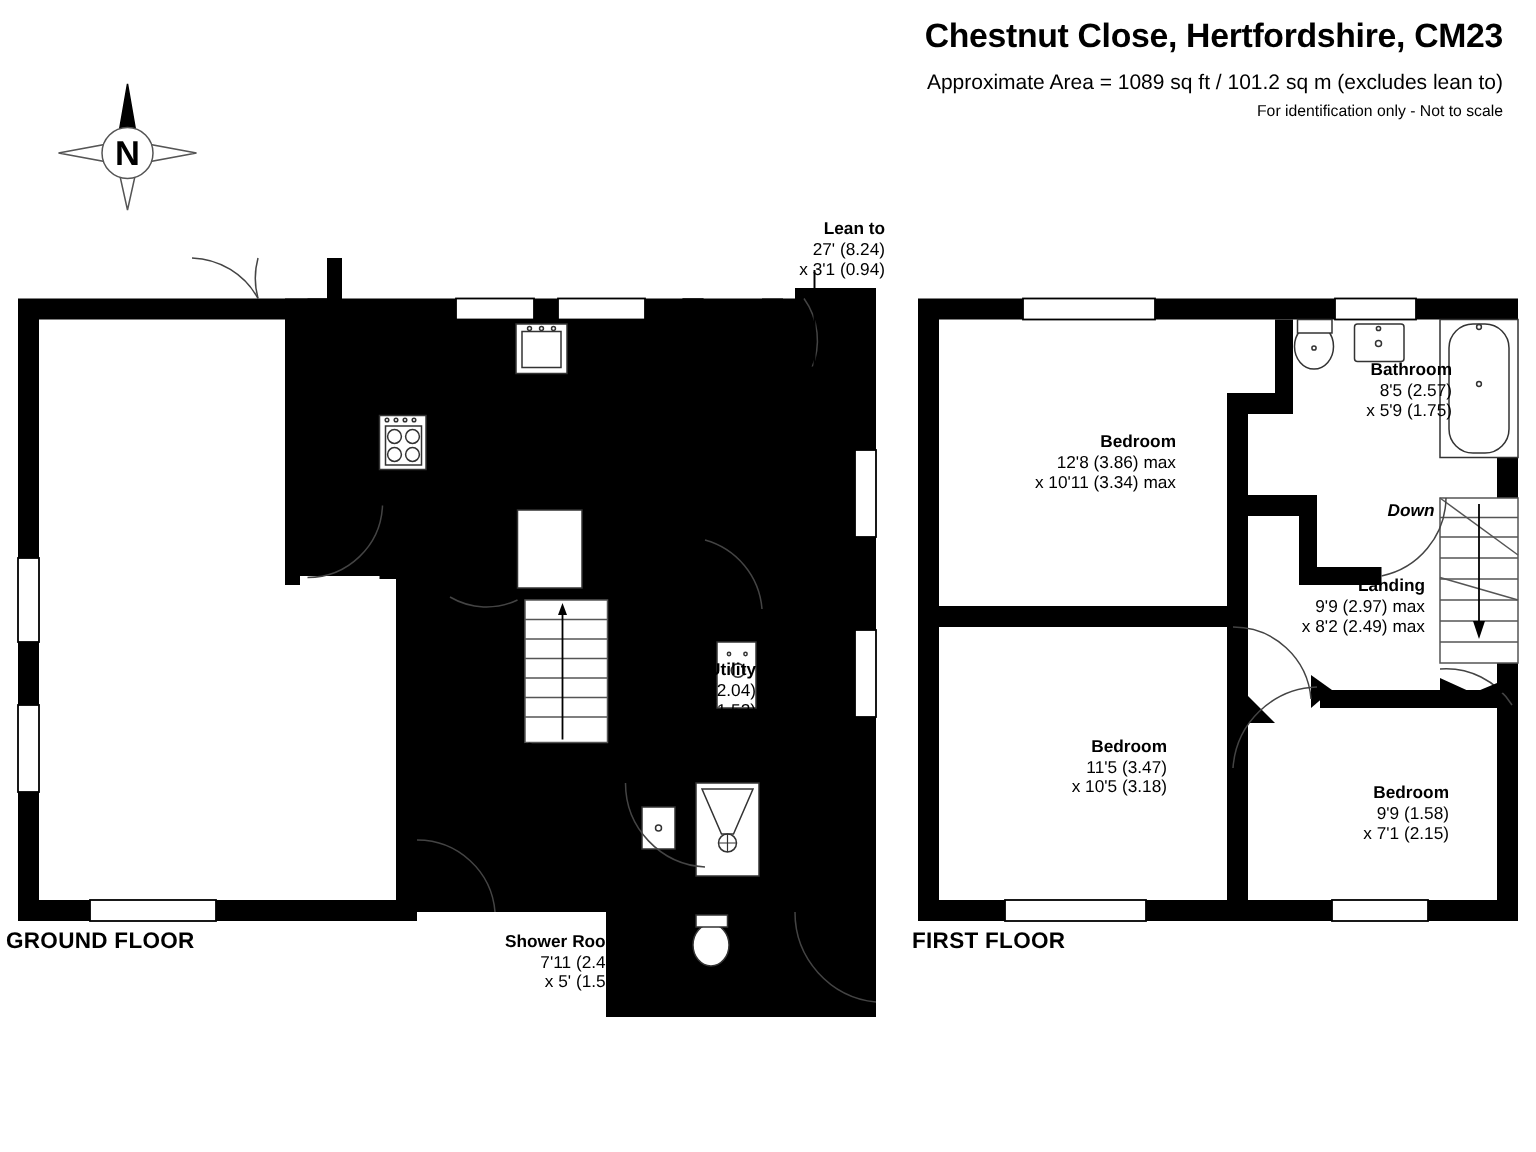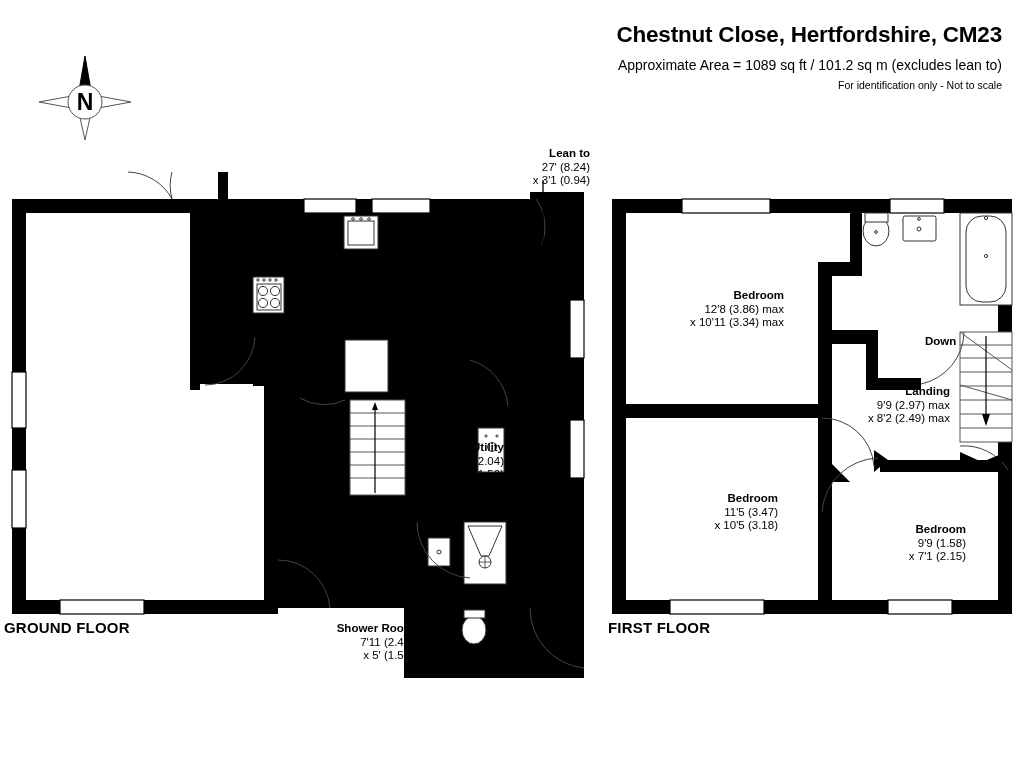--- a/index.html
+++ b/index.html
@@ -27,21 +27,21 @@
     left: 0;
     width: 1024px;
     text-align: right;
     padding-right: 22px;
     box-sizing: border-box;
   }
   .title {
     font-size: 22.5px;
     font-weight: bold;
     letter-spacing: -0.2px;
-    margin-top: 23px;
+    margin-top: 12px;
     line-height: 1.1;
   }
   .subtitle {
     font-size: 14px;
     margin-top: 10px;
     line-height: 1.1;
   }
   .disclaimer {
     font-size: 10.5px;
     margin-top: 7px;
@@ -88,20 +88,21 @@
   }
   .room .rdim {
     font-size: 11.5px;
     display: block;
   }
   .tag {
     position: absolute;
     font-size: 11.5px;
     font-weight: bold;
     white-space: nowrap;
+    font-style: italic;
   }
 
   
   .footer {
     position: absolute;
     left: 0;
     top: 694px;
     width: 1024px;
     height: 60px;
   }
@@ -348,20 +349,25 @@
   </div>
 
   <div class="tag" style="left:340px; top:492px;">Up</div>
 
   <div class="room" style="left:668px; top:289px; width:116px;">
     <span class="rname">Bedroom</span>
     <span class="rdim">12'8 (3.86) max</span>
     <span class="rdim">x 10'11 (3.34) max</span>
   </div>
 
+  <div class="room" style="left:882px; top:241px; width:86px;">
+    <span class="rname">Bathroom</span>
+    <span class="rdim">8'5 (2.57)</span>
+    <span class="rdim">x 5'9 (1.75)</span>
+  </div>
 
   <div class="room" style="left:838px; top:385px; width:112px;">
     <span class="rname">Landing</span>
     <span class="rdim">9'9 (2.97) max</span>
     <span class="rdim">x 8'2 (2.49) max</span>
   </div>
 
   <div class="room" style="left:670px; top:492px; width:108px;">
     <span class="rname">Bedroom</span>
     <span class="rdim">11'5 (3.47)</span>

